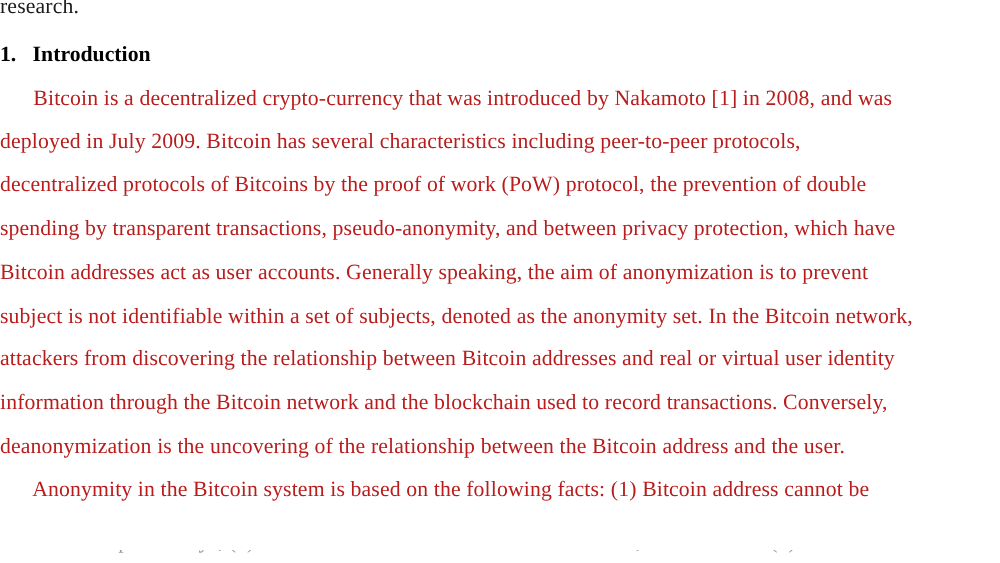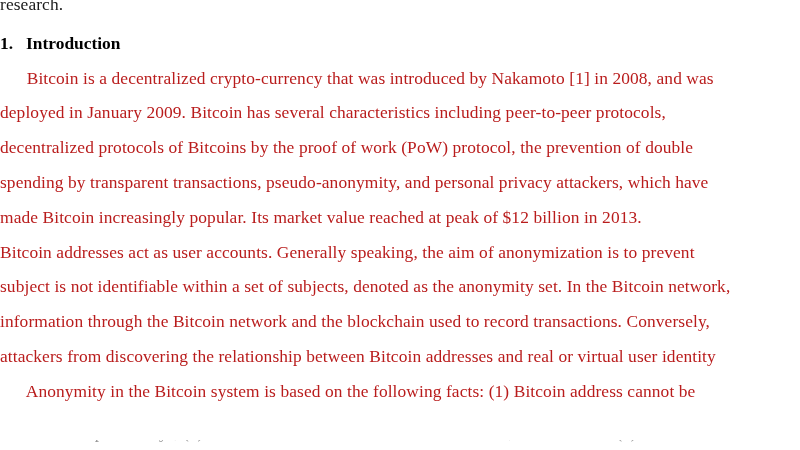--- a/index.html
+++ b/index.html
@@ -91,31 +91,31 @@
   <div id="page-body">
 
     <div class="doc-line clipped-line">research.</div>
 
     <div class="spacer-sm"></div>
 
     <div class="section-heading"><span class="heading-num">1.</span>   <span class="heading-text">Introduction</span></div>
 
     <div>
       <div class="doc-line">      Bitcoin is a decentralized crypto-currency that was introduced by Nakamoto [1] in 2008, and was</div>
-      <div class="doc-line">deployed in January 2009. Bitcoin has several characteristics including peer-to-peer protocols,</div>
+      <div class="doc-line">deployed in July 2009. Bitcoin has several characteristics including peer-to-peer protocols,</div>
       <div class="doc-line">decentralized protocols of Bitcoins by the proof of work (PoW) protocol, the prevention of double</div>
-      <div class="doc-line">spending by transparent transactions, pseudo-anonymity, and personal privacy attackers, which have</div>
-      <div class="doc-line">made Bitcoin increasingly popular. Its market value reached at peak of $12 billion in 2013.</div>
+      <div class="doc-line">spending by transparent transactions, pseudo-anonymity, and between privacy protection, which have</div>
     </div>
 
     <div>
       <div class="doc-line">Bitcoin addresses act as user accounts. Generally speaking, the aim of anonymization is to prevent</div>
       <div class="doc-line">subject is not identifiable within a set of subjects, denoted as the anonymity set. In the Bitcoin network,</div>
+      <div class="doc-line">attackers from discovering the relationship between Bitcoin addresses and real or virtual user identity</div>
       <div class="doc-line">information through the Bitcoin network and the blockchain used to record transactions. Conversely,</div>
-      <div class="doc-line">attackers from discovering the relationship between Bitcoin addresses and real or virtual user identity</div>
+      <div class="doc-line">deanonymization is the uncovering of the relationship between the Bitcoin address and the user.</div>
     </div>
 
     <div>
       <div class="doc-line">      Anonymity in the Bitcoin system is based on the following facts: (1) Bitcoin address cannot be</div>
     </div>
 
   </div>
 
   <div class="cut-bottom-wrap">
     <div class="cut-bottom">derived from public keys, (2) Bitcoin transactions are linked to addresses, not identities. (3) The</div>

